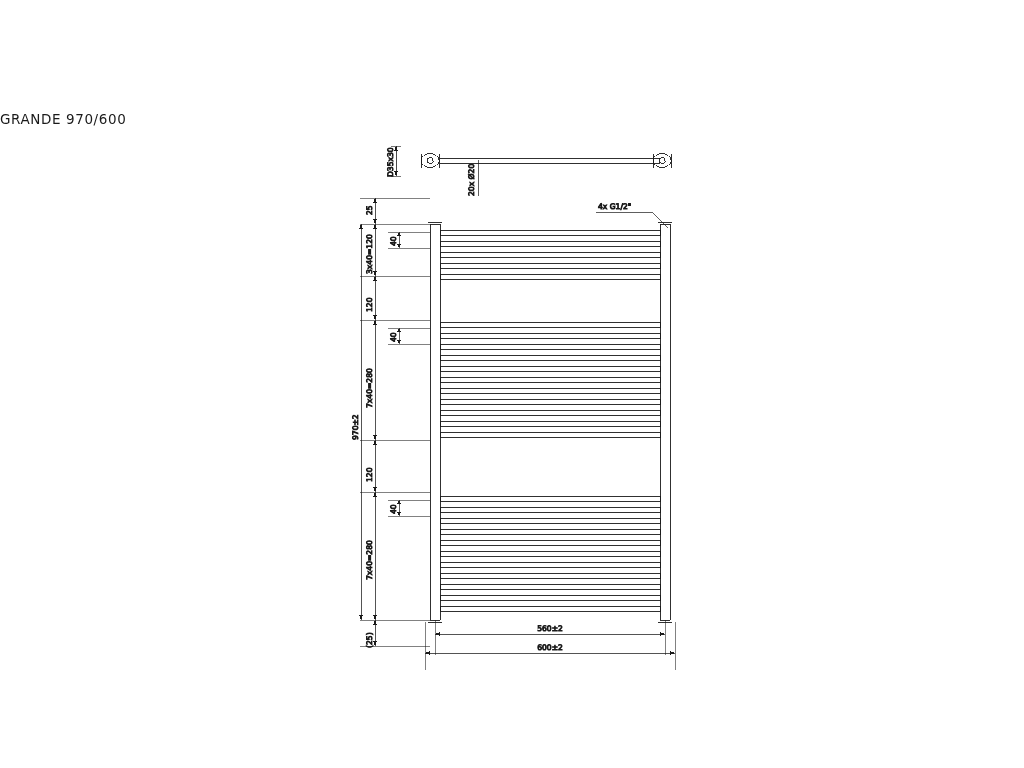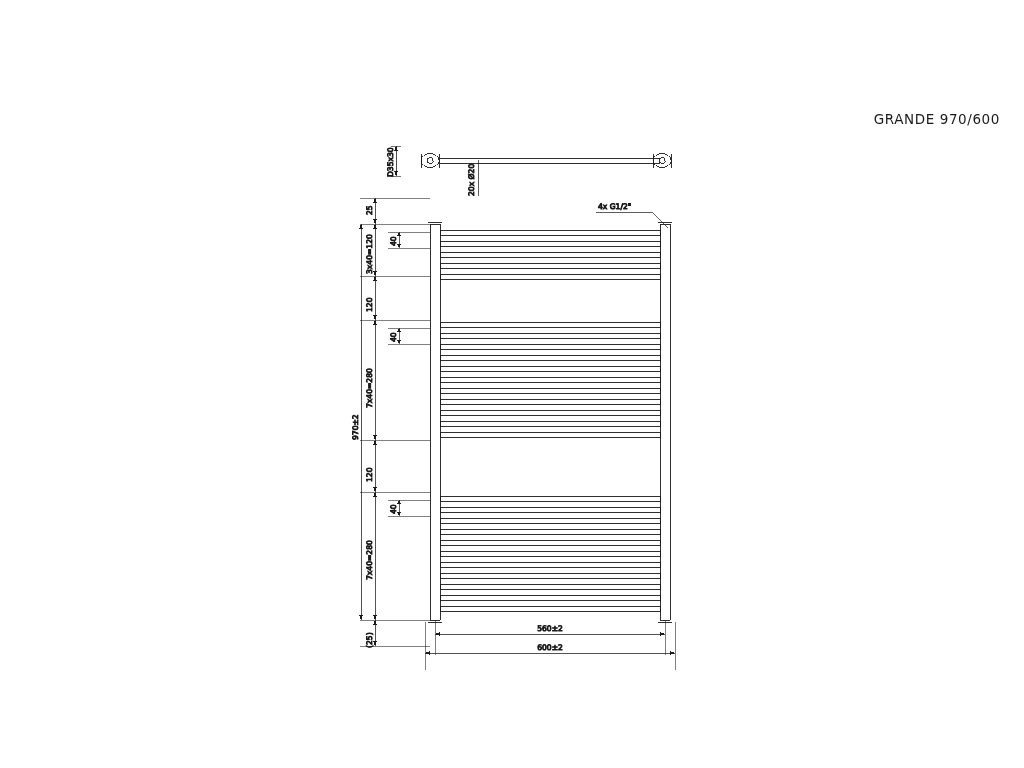--- a/index.html
+++ b/index.html
@@ -19,21 +19,21 @@
     position: absolute;
     left: 0; top: 0;
     width: 1024px;
     height: 768px;
   }
   .title {
     position: absolute;
     left: 0;
     top: 111px;
     width: 1000px;
-    text-align: right;
+    text-align: left;
     font-size: 13.5px;
     letter-spacing: 0.6px;
     color: #1a1a1a;
     font-family: "DejaVu Sans", sans-serif;
   }
   svg.drawing {
     position: absolute;
     left: 0;
     top: 0;
   }

